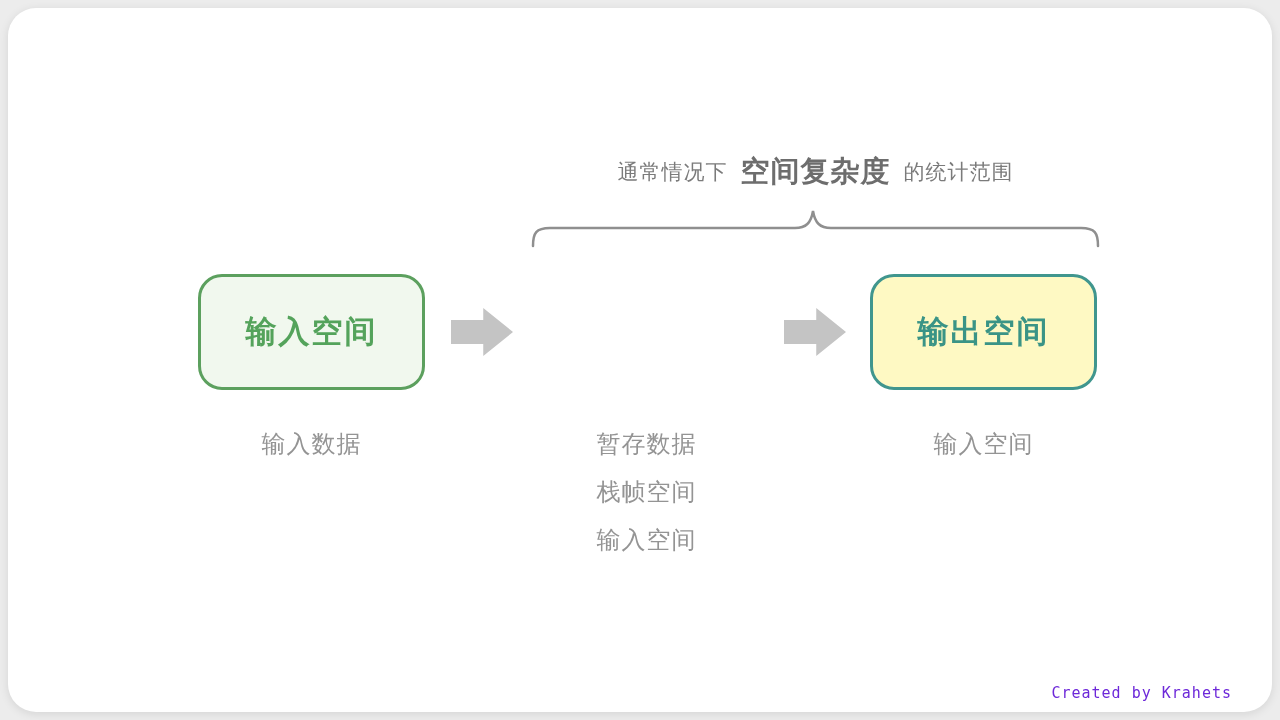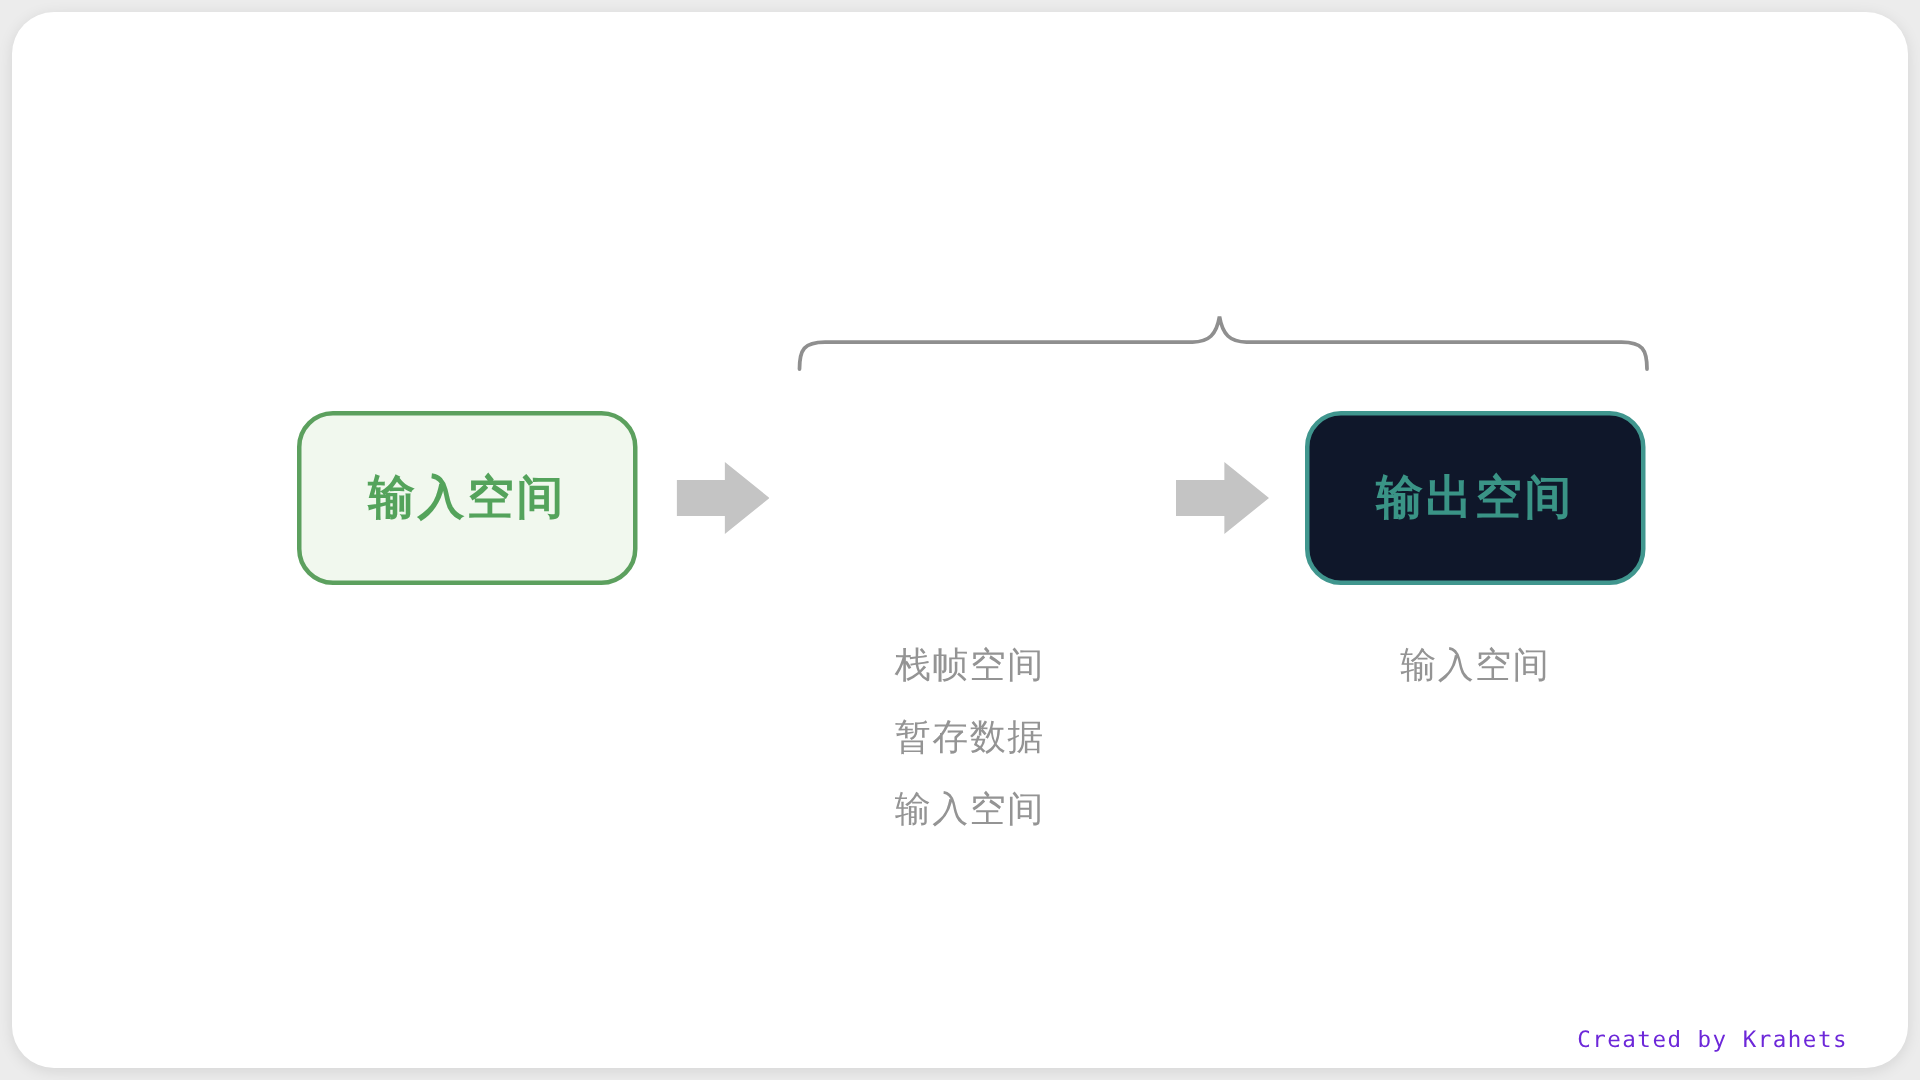--- a/index.html
+++ b/index.html
@@ -74,21 +74,21 @@
     border: 3px solid;
     display: flex;
     align-items: center;
     justify-content: center;
     font-size: 31px;
     font-weight: bold;
     letter-spacing: 2px;
   }
   .node-input  { left: 190px; border-color: #5ca05e; background: #f1f8ee; color: #54a35b; }
   .node-temp   { left: 525px; border-color: #1f7fd1; background: #e8f3fc; color: #1f7fd1; }
-  .node-output { left: 862px; border-color: #40968e; background: #0f172a; color: #3a9486; }
+  .node-output { left: 862px; border-color: #40968e; background: #fef9c3; color: #3a9486; }
   
   .arrow {
     position: absolute;
     top: 300px;
     width: 62px;
     height: 48px;
     background: #c4c4c4;
     clip-path: polygon(0 25%, 52% 25%, 52% 0%, 100% 50%, 52% 100%, 52% 75%, 0 75%);
   }
   .arrow-1 { left: 443px; }
@@ -117,38 +117,46 @@
     color: #6d28d9;
     letter-spacing: 1px;
   }
 </style>
 </head>
 <body>
 
 <div class="stage">
   <div class="card">
 
+    <div class="title-row">
+      <span class="title-regular">通常情况下</span>
+      <span class="title-bold">空间复杂度</span>
+      <span class="title-regular">的统计范围</span>
+    </div>
 
     <svg class="brace-svg" viewBox="0 0 585 50" aria-hidden="true">
       <path d="M 10 43 C 10 30 13 25 27 25 L 272 25 C 283 25 288 20 290 8 C 292 20 297 25 308 25 L 558 25 C 572 25 575 30 575 43"></path>
     </svg>
 
     <div class="node node-input">
       <span>输入空间</span>
     </div>
     <div class="node node-output">
       <span>输出空间</span>
     </div>
 
     <div class="arrow arrow-1"></div>
     <div class="arrow arrow-2"></div>
 
+    <div class="sublist sublist-1">
+      <div>输入数据</div>
+    </div>
     <div class="sublist sublist-2">
+      <div>暂存数据</div>
       <div>栈帧空间</div>
-      <div>暂存数据</div>
       <div>输入空间</div>
     </div>
     <div class="sublist sublist-3">
       <div>输入空间</div>
     </div>
 
     <div class="credit">Created by Krahets</div>
 
   </div>
 </div>

